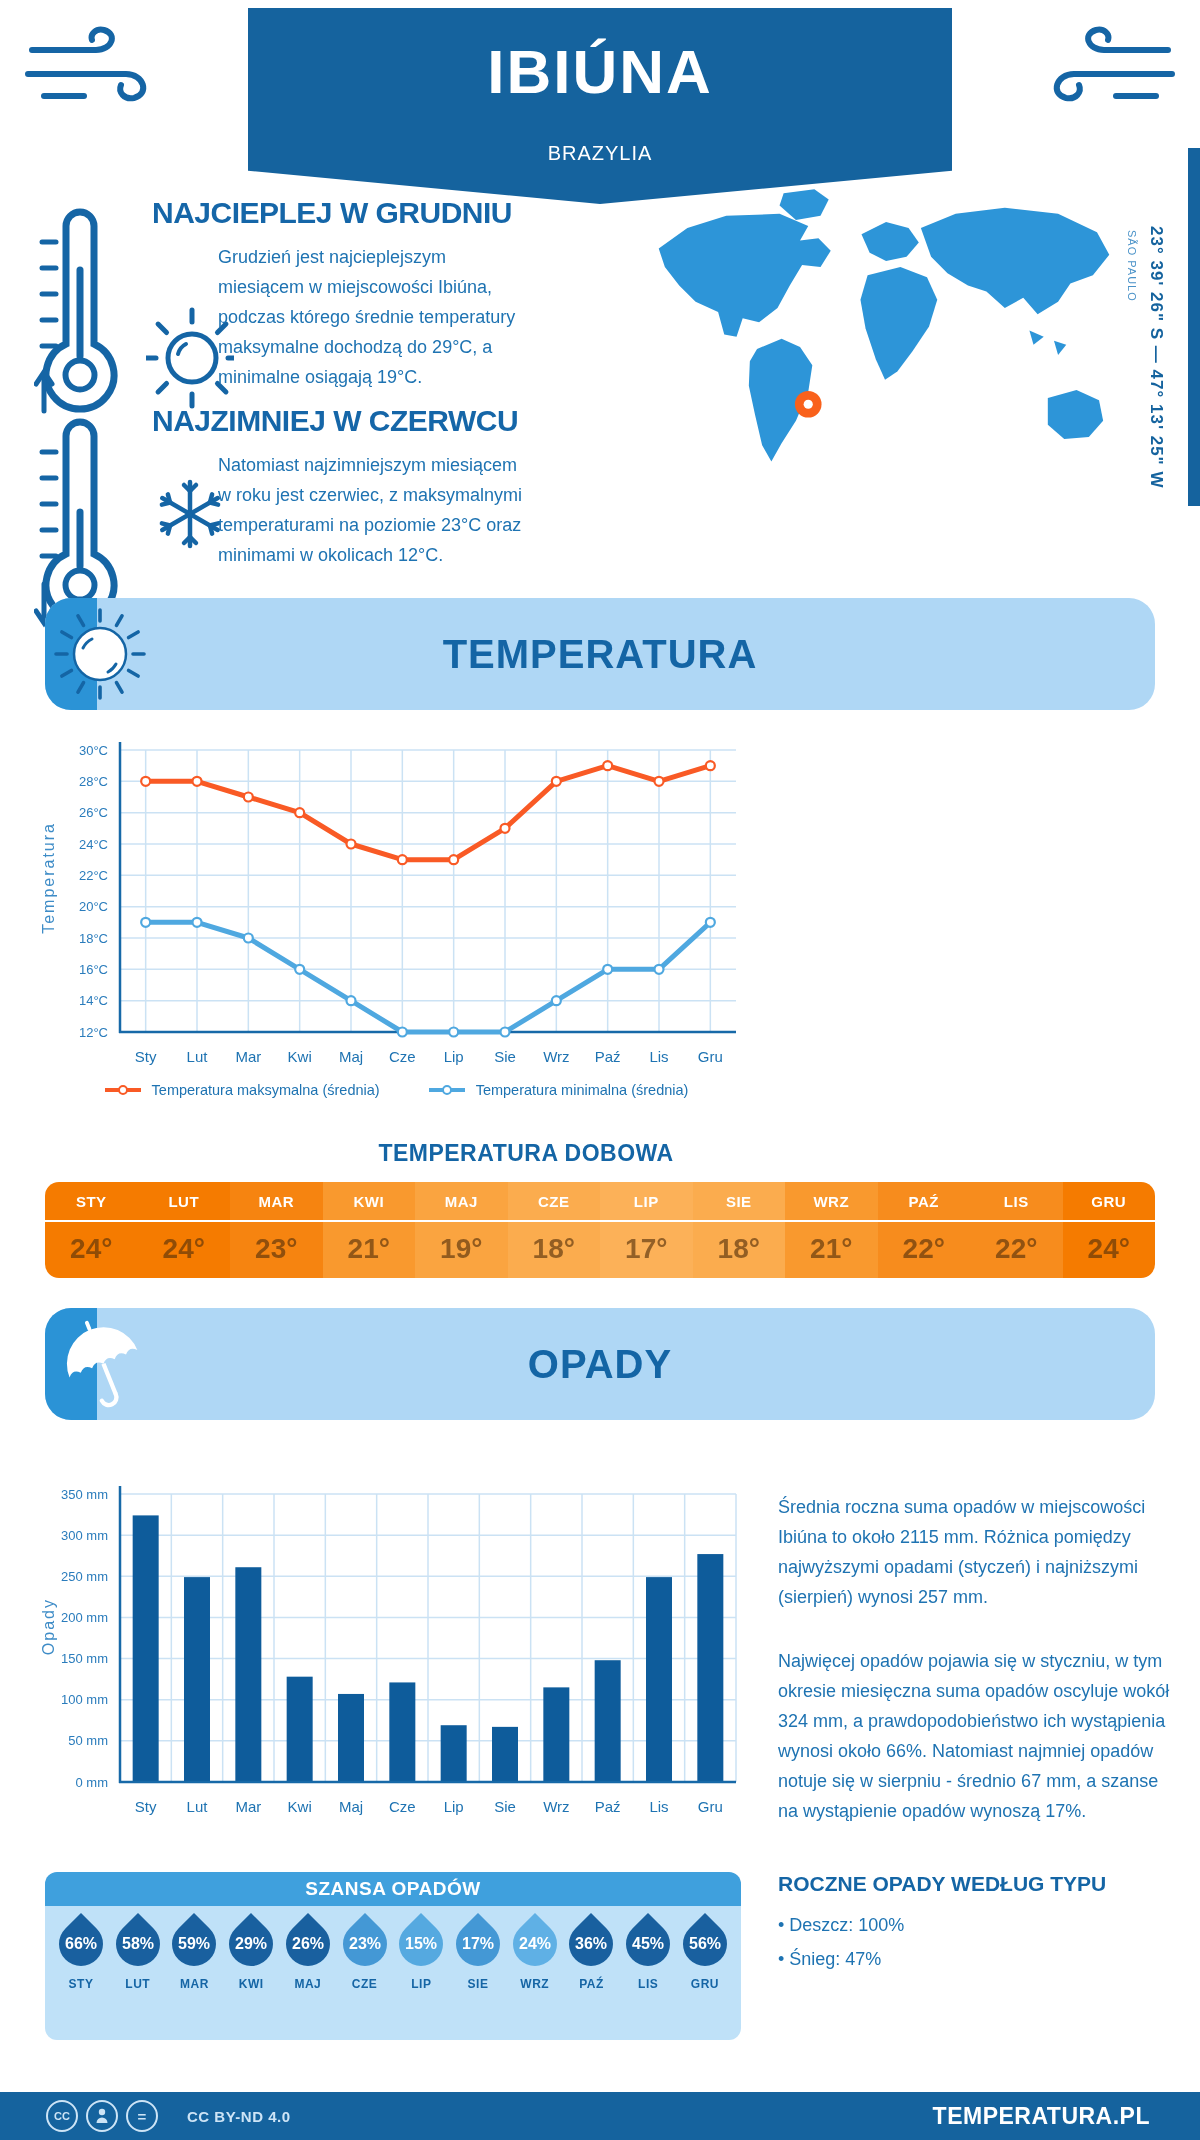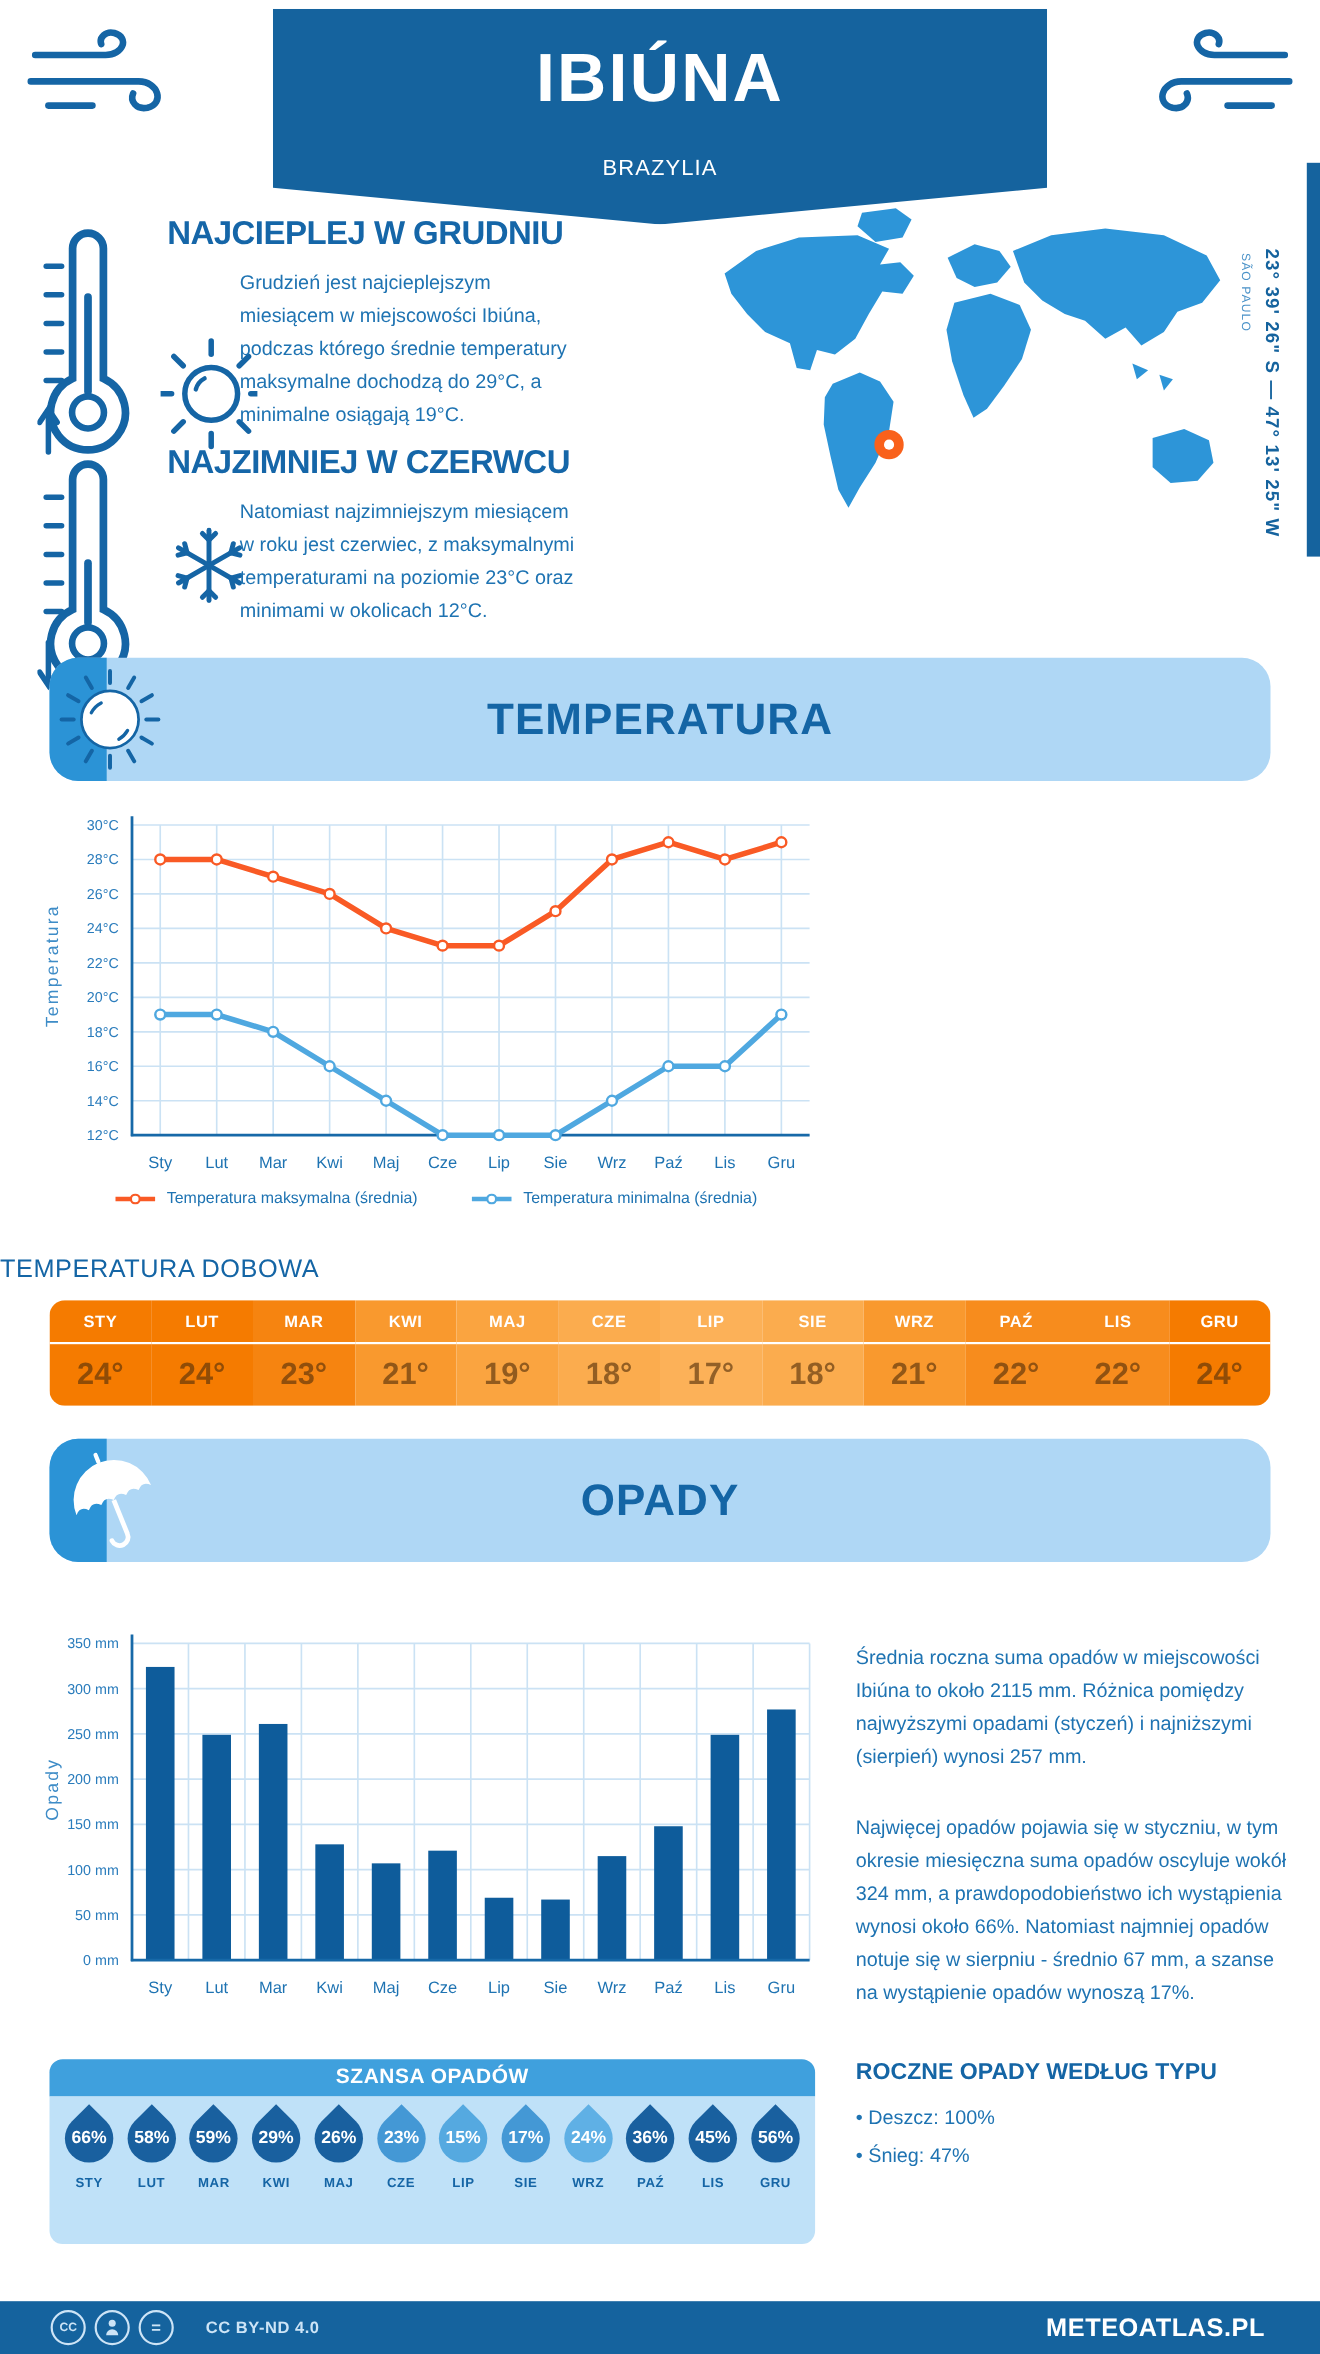--- a/index.html
+++ b/index.html
@@ -34,22 +34,22 @@
   .banner .btitle{position:absolute;inset:0;display:flex;align-items:center;justify-content:center;
           font-size:40px;font-weight:bold;color:#1465A5;letter-spacing:1px;}
 
   .col-title{font-size:21px;font-weight:bold;color:#1465A5;}
   #annual .body-text{margin:0 0 26px 0;}
   #annual .col-title{margin-bottom:24px;}
   #rain-text .body-text{margin:0 0 34px 0;}
   #types .col-title{margin-bottom:14px;}
   #types .body-text{margin:0 0 4px 0;}
 
-  .center-title{left:0;top:1140px;width:1052px;font-size:23px;
-          font-weight:normal;color:#1465A5;letter-spacing:0.5px;}
+  .center-title{left:0;top:1140px;width:1052px;text-align:center;font-size:23px;
+          font-weight:bold;color:#1465A5;letter-spacing:0.5px;}
 
   
   #temp-table{left:45px;top:1182px;width:1110px;display:flex;border-radius:14px;overflow:hidden;}
   .tcell{flex:1;text-align:center;}
   .tm{height:38px;line-height:40px;color:#fff;font-weight:bold;font-size:15px;letter-spacing:.5px;}
   .tv{height:56px;line-height:54px;border-top:2px solid #fff;font-weight:bold;font-size:28px;color:rgba(82,47,10,.62);}
 
   
   .legend{display:flex;justify-content:center;align-items:center;gap:48px;width:712px;}
   .litem{display:flex;align-items:center;gap:10px;font-size:14.5px;color:#1E73B2;}
@@ -530,16 +530,16 @@
       <span class="cc-circle">CC</span>
       <span class="cc-circle">
         <svg width="14" height="16" viewBox="0 0 14 16">
           <circle cx="7" cy="4" r="3.2" fill="#CDE4F6"></circle>
           <path d="M1.5 15 a5.5 5.5 0 0 1 11 0 Z" fill="#CDE4F6"></path>
         </svg>
       </span>
       <span class="cc-circle" style="font-size:15px">=</span>
       <span class="license">CC BY-ND 4.0</span>
     </div>
-    <span class="site">METEOATLAS.PL</span>
+    <span class="site">TEMPERATURA.PL</span>
   </div>
 
 </div>
 
 </body></html>

